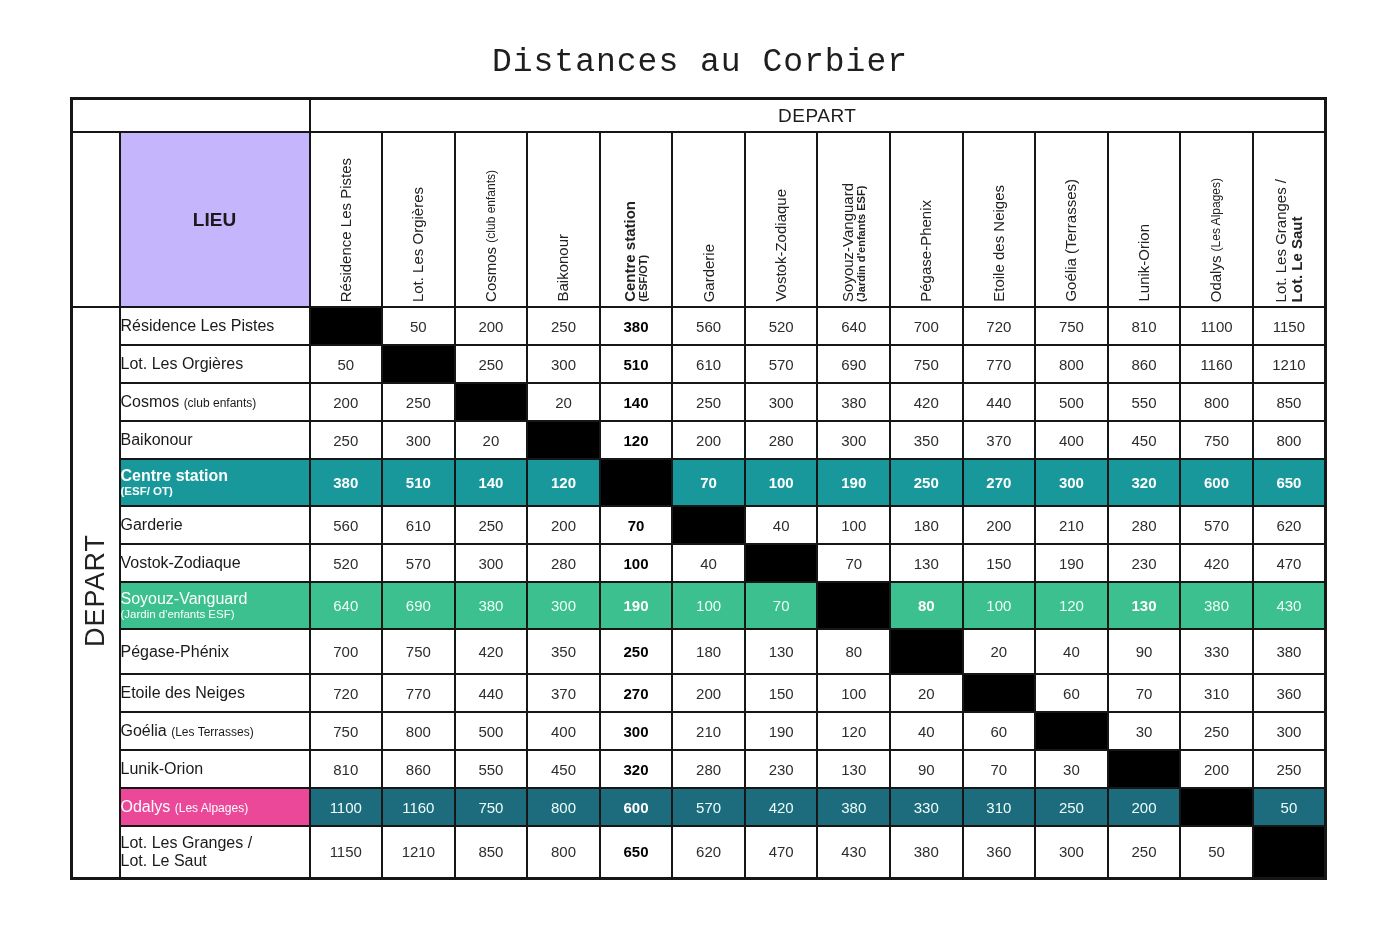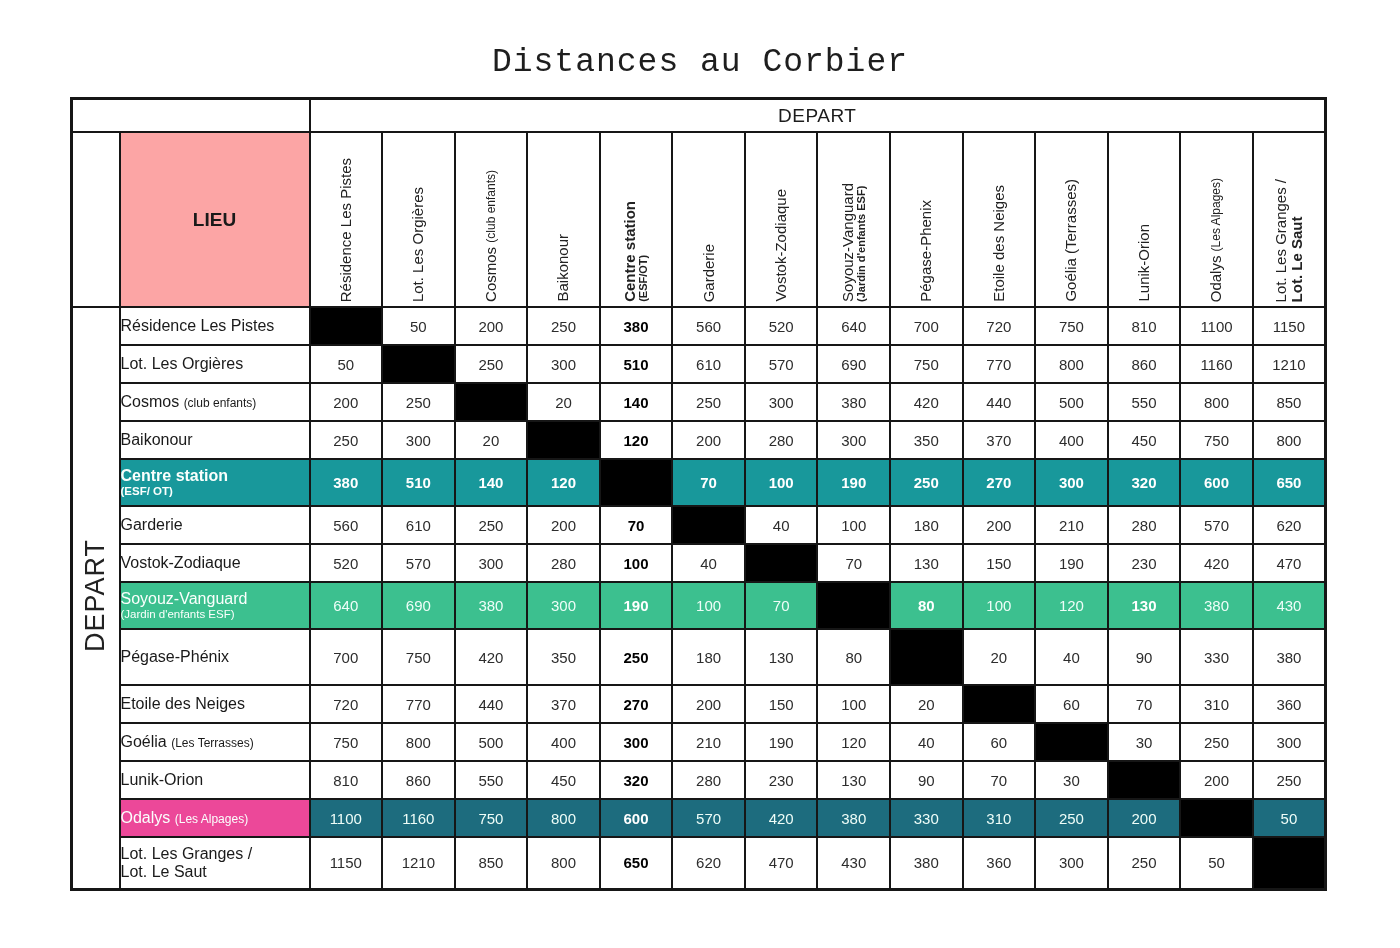--- a/index.html
+++ b/index.html
@@ -3,21 +3,21 @@
 <meta charset="utf-8">
 <style>
   html,body{margin:0;padding:0;background:#fff;}
   body{width:1400px;height:948px;font-family:"Liberation Sans",sans-serif;color:#1a1a1a;overflow:hidden;}
   .page{position:relative;width:1400px;height:948px;}
   h1.title{margin:44px 0 16px 0;text-align:center;font-size:33px;font-weight:400;letter-spacing:1px;color:#1e1e1e;font-family:Liberation Mono, monospace;}
   table.dist{border-collapse:collapse;table-layout:fixed;width:1257px;margin-left:70px;border:3px solid #161616;}
   table.dist th,table.dist td{border:2px solid #161616;padding:0;}
   td.blank{border:none;background:#fff;}
   th.arrivee{height:31px;font-size:19px;font-weight:500;letter-spacing:.5px;text-align:center;vertical-align:middle;background:#fff;color:#1c1c1c;}
-  th.lieu{font-size:19px;font-weight:700;vertical-align:middle;background:#fca5a5;}
+  th.lieu{font-size:19px;font-weight:700;vertical-align:middle;background:#c4b5fd;}
   th.colhead{height:173px;vertical-align:bottom;text-align:center;background:#fff;padding-bottom:7px;}
   .vert{writing-mode:vertical-rl;transform:rotate(180deg);display:inline-block;text-align:left;line-height:1.08;}
   .vert .main{font-size:15px;font-weight:400;color:#222;white-space:nowrap;}
   .vert.b .main{font-weight:700;}
   .vert .sub{font-size:11px;color:#222;white-space:nowrap;}
   .vert.b .sub{font-weight:700;}
   .vert .line2{font-size:15px;color:#222;white-space:nowrap;}
   .subin{font-size:12px;}
   th.depart{background:#fff;text-align:center;vertical-align:middle;}
   th.depart .vert{line-height:1;}
@@ -201,21 +201,21 @@
           <td class="num" style="background: rgb(60, 192, 143);">100</td>
           <td class="num" style="background: rgb(60, 192, 143);">70</td>
           <td class="diag" style="background: rgb(0, 0, 0);"></td>
           <td class="num b" style="background: rgb(60, 192, 143);">80</td>
           <td class="num" style="background: rgb(60, 192, 143);">100</td>
           <td class="num" style="background: rgb(60, 192, 143);">120</td>
           <td class="num b" style="background: rgb(60, 192, 143);">130</td>
           <td class="num" style="background: rgb(60, 192, 143);">380</td>
           <td class="num" style="background: rgb(60, 192, 143);">430</td>
         </tr>
-        <tr style="height: 56px;">
+        <tr style="height: 45px;">
           <th class="rowhead"><span>Pégase-Phénix</span></th>
           <td class="num">700</td>
           <td class="num">750</td>
           <td class="num">420</td>
           <td class="num">350</td>
           <td class="num b">250</td>
           <td class="num">180</td>
           <td class="num">130</td>
           <td class="num">80</td>
           <td class="diag" style="background: rgb(0, 0, 0);"></td>

